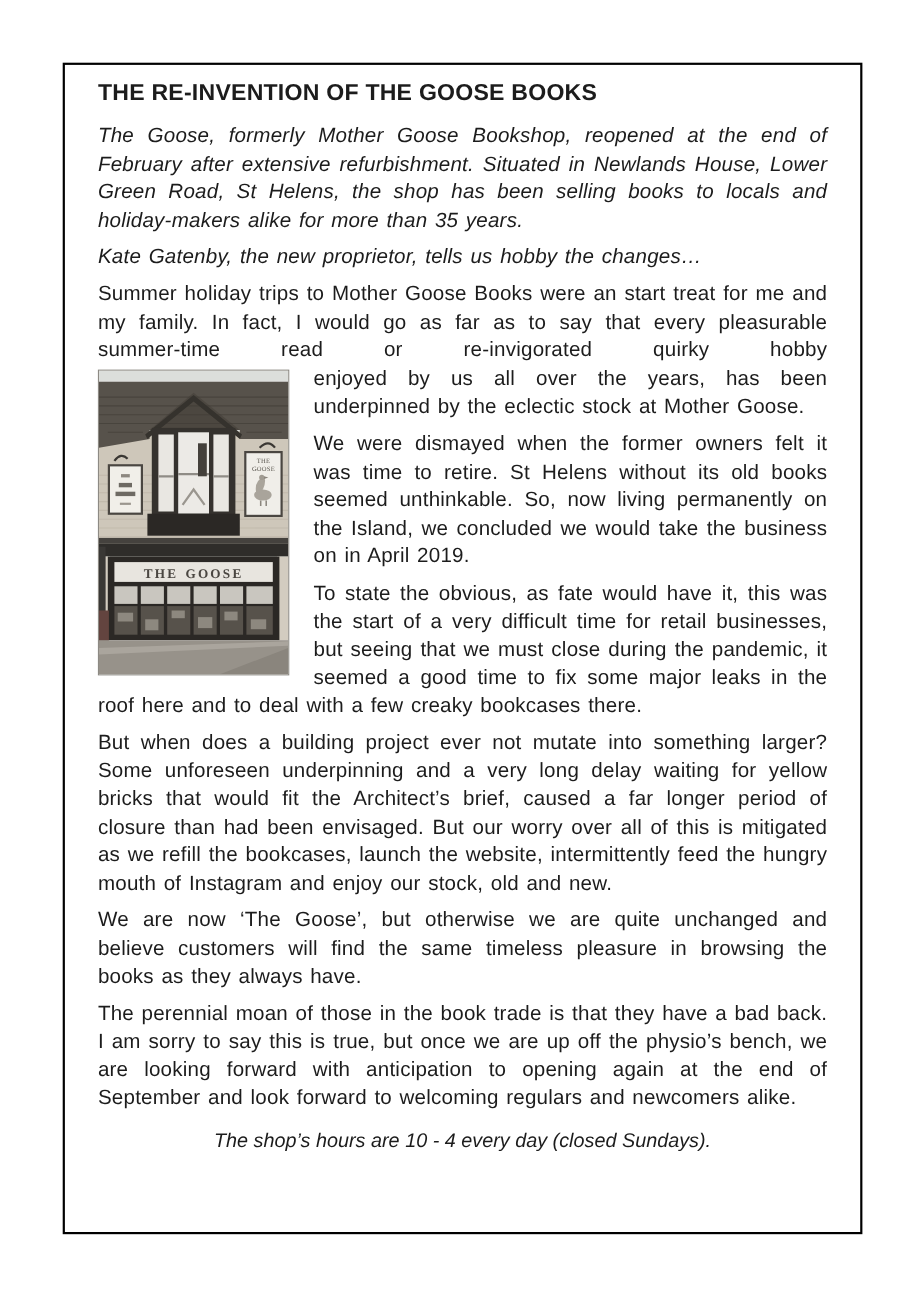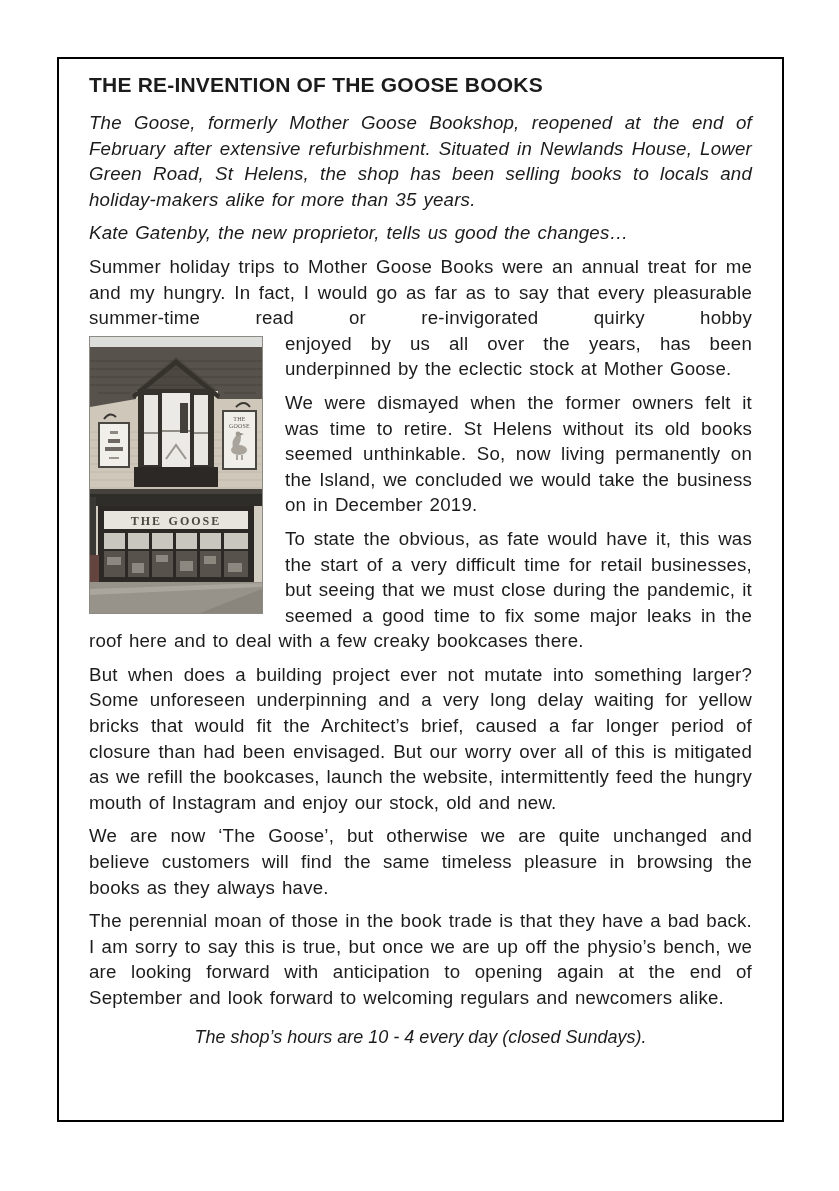--- a/index.html
+++ b/index.html
@@ -66,23 +66,23 @@
 </head>
 <body>
 
 <div class="page">
   <div class="frame">
 
     <h1 class="title">THE RE-INVENTION OF THE GOOSE BOOKS</h1>
 
     <p class="para italic">The Goose, formerly Mother Goose Bookshop, reopened at the end of February after extensive refurbishment. Situated in Newlands House, Lower Green Road, St Helens, the shop has been selling books to locals and holiday-makers alike for more than 35 years.</p>
 
-    <p class="para italic">Kate Gatenby, the new proprietor, tells us good the changes…</p>
-
-    <p class="para lead-a">Summer holiday trips to Mother Goose Books were an annual treat for me and my hungry. In fact, I would go as far as to say that every pleasurable summer-time read or re-invigorated quirky hobby</p>
+    <p class="para italic">Kate Gatenby, the new proprietor, tells us hobby the changes…</p>
+
+    <p class="para lead-a">Summer holiday trips to Mother Goose Books were an start treat for me and my family. In fact, I would go as far as to say that every pleasurable summer-time read or re-invigorated quirky hobby</p>
 
     <div class="para">
       <span class="photo-float">
         <svg width="172" height="276" viewBox="0 0 172 276" xmlns="http://www.w3.org/2000/svg">
 
           <rect x="0" y="0" width="172" height="60" fill="#dcdedb"></rect>
           <line x1="0" y1="22" x2="172" y2="12" stroke="#b7b9b6" stroke-width="1"></line>
 
           <rect x="0" y="55" width="172" height="110" fill="#cec7ba"></rect>
           <g stroke="#bdb5a7" stroke-width="1" opacity="0.7">
@@ -190,21 +190,21 @@
 
           <g>
             <rect x="0" y="245" width="172" height="31" fill="#97928a"></rect>
             <polygon points="0,252 172,246 172,250 0,258" fill="#aaa59d"></polygon>
             <polygon points="110,276 172,252 172,276" fill="#8a857d"></polygon>
           </g>
         </svg>
       </span><span>enjoyed by us all over the years, has been underpinned by the eclectic stock at Mother Goose.</span>
     </div>
 
-    <p class="para">We were dismayed when the former owners felt it was time to retire. St Helens without its old books seemed unthinkable. So, now living permanently on the Island, we concluded we would take the business on in December 2019.</p>
+    <p class="para">We were dismayed when the former owners felt it was time to retire. St Helens without its old books seemed unthinkable. So, now living permanently on the Island, we concluded we would take the business on in April 2019.</p>
     <p class="para">To state the obvious, as fate would have it, this was the start of a very difficult time for retail businesses, but seeing that we must close during the pandemic, it seemed a good time to fix some major leaks in the roof here and to deal with a few creaky bookcases there.</p>
     <p class="para">But when does a building project ever not mutate into something larger? Some unforeseen underpinning and a very long delay waiting for yellow bricks that would fit the Architect’s brief, caused a far longer period of closure than had been envisaged. But our worry over all of this is mitigated as we refill the bookcases, launch the website, intermittently feed the hungry mouth of Instagram and enjoy our stock, old and new.</p>
     <p class="para">We are now ‘The Goose’, but otherwise we are quite unchanged and believe customers will find the same timeless pleasure in browsing the books as they always have.</p>
     <p class="para">The perennial moan of those in the book trade is that they have a bad back. I am sorry to say this is true, but once we are up off the physio’s bench, we are looking forward with anticipation to opening again at the end of September and look forward to welcoming regulars and newcomers alike.</p>
 
     <p class="hours">The shop’s hours are 10 - 4 every day (closed Sundays).</p>
   </div>
 
 </div>
 

